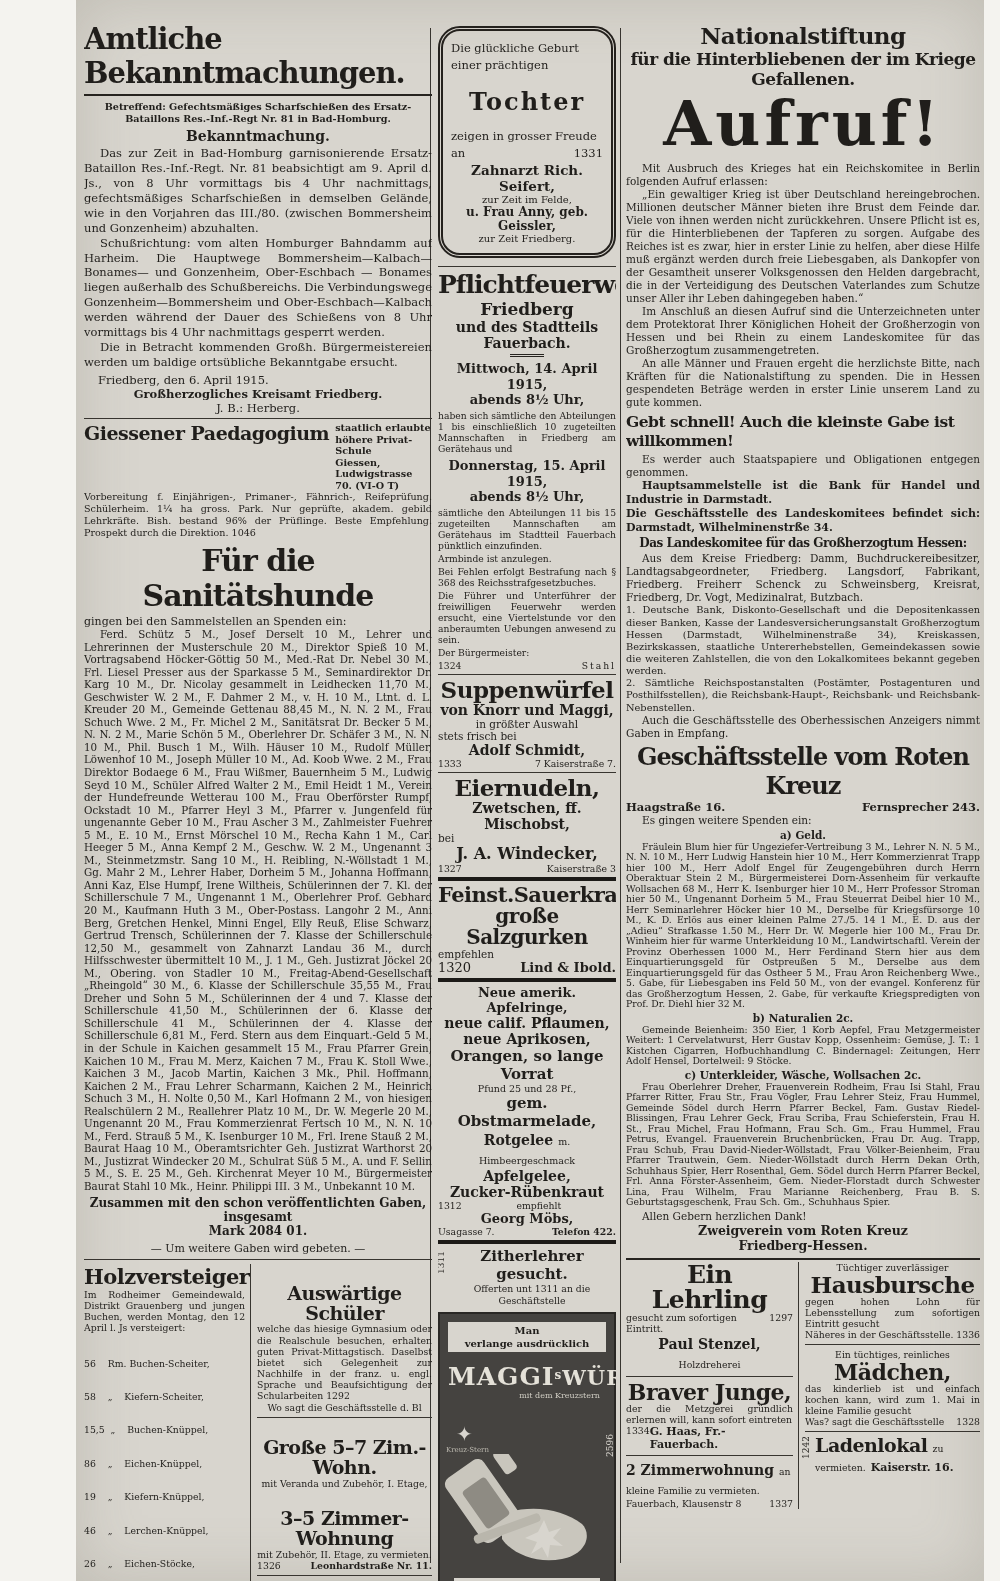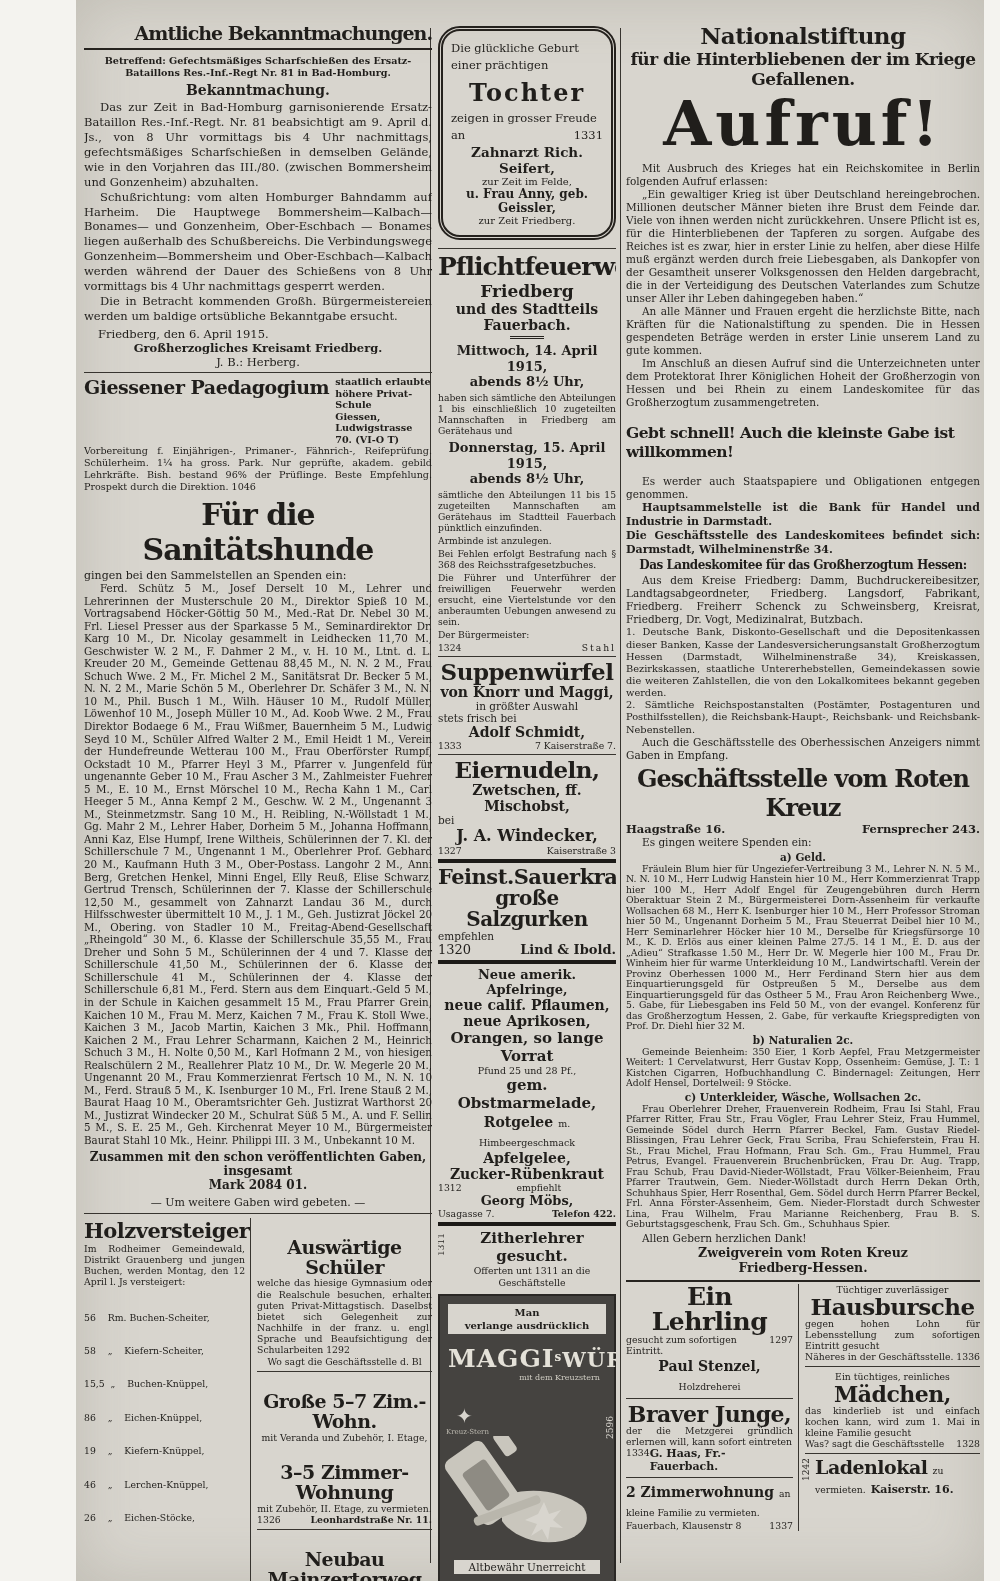--- a/index.html
+++ b/index.html
@@ -28,21 +28,21 @@
   .b{font-weight:700;}
   .pre{white-space:pre-wrap;}
   .ind{text-indent:16px;}
 
   .frak-xl{font-weight:700;letter-spacing:-.5px;}
   .rule{border-top:2px solid #26231f;margin:4px 0;}
   .rule-thin{border-top:1px solid #37342f;margin:3px 0;}
   .rule-thick{border-top:4px solid #1c1a17;margin:3px 0;}
 
   
-  .l-header{font-size:19px;font-weight:700;text-align:right;letter-spacing:-1px;}
+  .l-header{font-size:29px;font-weight:700;text-align:left;letter-spacing:-1px;}
   .l-betr{font-size:9.6px;font-weight:700;line-height:1.25;margin-top:5px;}
   .l-title{font-size:14px;font-weight:700;text-align:center;margin:3px 0 2px;}
   .l-para{font-size:11.5px;line-height:1.3;}
   .l-sig{font-size:11.5px;}
   .paed-row{display:flex;gap:6px;align-items:flex-start;margin-top:2px;}
   .paed-name{font-size:19px;font-weight:700;white-space:nowrap;letter-spacing:-.5px;}
   .paed-right{font-size:9.6px;font-weight:700;line-height:1.2;}
   .paed-body{font-size:9.6px;line-height:1.25;}
   .san-head{font-size:30px;font-weight:700;text-align:center;letter-spacing:-1px;margin-top:4px;}
   .san-intro{font-size:11px;margin-top:2px;}
@@ -55,21 +55,21 @@
   .holz-head{font-size:21px;font-weight:700;letter-spacing:-.5px;}
   .small{font-size:9.3px;line-height:1.2;}
   .holz-items{font-size:9.3px;line-height:1.2;margin:2px 0;}
   .ad-head-lg{font-size:19px;font-weight:700;line-height:1.05;letter-spacing:-.5px;margin-top:20px;}
   .adrow{display:flex;justify-content:space-between;font-size:9.3px;}
   .adsep{border-top:1px solid #37342f;margin:4px 0;}
 
   
   .birth{border:5px double #24211d;border-radius:22px;padding:9px 8px;}
   .birth .ln{font-size:11.5px;line-height:1.5;}
-  .birth .tochter{font-size:24px;font-weight:700;letter-spacing:2px;text-align:center;margin:3px 0;}
+  .birth .tochter{font-size:24px;font-weight:700;letter-spacing:2px;text-align:center;margin:12px 0;}
   .birth .nm{font-size:13.5px;font-weight:700;text-align:center;}
   .birth .sm{font-size:10px;text-align:center;}
   .fw-t1{font-size:25px;font-weight:700;text-align:center;letter-spacing:-1px;}
   .fw-t2{font-size:17px;font-weight:700;text-align:center;}
   .fw-t3{font-size:14px;font-weight:700;text-align:center;}
   .fw-date{font-size:13px;font-weight:700;text-align:center;line-height:1.2;margin-top:4px;}
   .fw-body{font-size:9.2px;line-height:1.2;text-align:justify;margin-top:2px;}
   .m-ad-big{font-size:23px;font-weight:700;text-align:center;letter-spacing:-.5px;line-height:1.05;}
   .m-ad-md{font-size:14px;font-weight:700;text-align:center;}
   .m-ad-sm{font-size:10.5px;}
@@ -83,21 +83,21 @@
   .maggi .star{color:#d8d5ce;font-size:20px;position:absolute;left:16px;top:108px;}
   .maggi .starlbl{color:#bdbab0;font-size:7px;position:absolute;left:6px;top:132px;}
   .maggi .caption{position:absolute;left:14px;right:14px;bottom:10px;background:#d8d5ce;color:#201e1b;text-align:center;font-size:10.5px;padding:1px 0;}
   .vert{writing-mode:vertical-rl;transform:rotate(180deg);font-size:9px;color:#2a2825;}
 
   
   .r-h1{font-size:23px;font-weight:700;text-align:center;letter-spacing:-.5px;}
   .r-h2{font-size:17px;font-weight:700;text-align:center;letter-spacing:-.5px;}
   .r-aufruf{font-size:62px;font-weight:700;text-align:center;letter-spacing:4px;line-height:1.05;margin:2px 0 6px;}
   .r-para{font-size:10.5px;line-height:1.24;text-align:justify;}
-  .r-callout{font-size:15.5px;font-weight:700;margin:14px 0;}
+  .r-callout{font-size:15.5px;font-weight:700;margin:3px 0;}
   .r-bold{font-size:11px;font-weight:700;line-height:1.25;text-align:justify;}
   .r-sub{font-size:12px;font-weight:700;text-align:center;margin:2px 0;}
   .rk-head{font-size:24px;font-weight:700;text-align:center;letter-spacing:-1px;margin-top:2px;}
   .rk-addr{display:flex;justify-content:space-between;font-size:11.5px;font-weight:700;}
   .r-small{font-size:9.3px;line-height:1.13;text-align:justify;}
   .r-cat{font-size:10.5px;font-weight:700;text-align:center;margin:2px 0 1px;}
   .r-sig{font-size:12.5px;font-weight:700;text-align:center;}
   .r-ads{display:flex;margin-top:5px;border-top:2px solid #26231f;padding-top:2px;}
   .r-ads .a1{width:168px;padding-right:5px;overflow:hidden;}
   .r-ads .a2{width:176px;padding-left:6px;border-left:1px solid #37342f;overflow:hidden;position:relative;}
@@ -315,22 +315,22 @@
       <div class="caption">Altbewähr  Unerreicht</div>
     </div>
   </div>
 
   <div class="col colR">
     <div class="r-h1 frak-xl">Nationalstiftung</div>
     <div class="r-h2 frak-xl">für die Hinterbliebenen der im Kriege Gefallenen.</div>
     <div class="r-aufruf frak-xl">Aufruf!</div>
     <div class="r-para ind">Mit Ausbruch des Krieges hat ein Reichskomitee in Berlin folgenden Aufruf erlassen:</div>
     <div class="r-para ind">„Ein gewaltiger Krieg ist über Deutschland hereingebrochen. Millionen deutscher Männer bieten ihre Brust dem Feinde dar. Viele von ihnen werden nicht zurückkehren. Unsere Pflicht ist es, für die Hinterbliebenen der Tapferen zu sorgen. Aufgabe des Reiches ist es zwar, hier in erster Linie zu helfen, aber diese Hilfe muß ergänzt werden durch freie Liebesgaben, als Dankopfer von der Gesamtheit unserer Volksgenossen den Helden dargebracht, die in der Verteidigung des Deutschen Vaterlandes zum Schutze unser Aller ihr Leben dahingegeben haben.“</div>
+    <div class="r-para ind">Im Anschluß an diesen Aufruf sind die Unterzeichneten unter dem Protektorat Ihrer Königlichen Hoheit der Großherzogin von Hessen und bei Rhein zu einem Landeskomitee für das Großherzogtum zusammengetreten.</div>
     <div class="r-para ind">An alle Männer und Frauen ergeht die herzlichste Bitte, nach Kräften für die Nationalstiftung zu spenden. Die in Hessen gespendeten Beträge werden in erster Linie unserem Land zu gute kommen.</div>
-    <div class="r-para ind">Im Anschluß an diesen Aufruf sind die Unterzeichneten unter dem Protektorat Ihrer Königlichen Hoheit der Großherzogin von Hessen und bei Rhein zu einem Landeskomitee für das Großherzogtum zusammengetreten.</div>
     <div class="r-callout frak-xl">Gebt schnell! Auch die kleinste Gabe ist willkommen!</div>
     <div class="r-para ind">Es werder auch Staatspapiere und Obligationen entgegen genommen.</div>
     <div class="r-bold ind">Hauptsammelstelle ist die Bank für Handel und Industrie in Darmstadt.</div>
     <div class="r-bold">Die Geschäftsstelle des Landeskomitees befindet sich: Darmstadt, Wilhelminenstrße 34.</div>
     <div class="r-sub frak-xl">Das Landeskomitee für das Großherzogtum Hessen:</div>
     <div class="r-para ind">Aus dem Kreise Friedberg: Damm, Buchdruckereibesitzer, Landtagsabgeordneter, Friedberg. Langsdorf, Fabrikant, Friedberg. Freiherr Schenck zu Schweinsberg, Kreisrat, Friedberg, Dr. Vogt, Medizinalrat, Butzbach.</div>
     <div class="r-para" style="font-size:9.8px;">1. Deutsche Bank, Diskonto-Gesellschaft und die Depositenkassen dieser Banken, Kasse der Landesversicherungsanstalt Großherzogtum Hessen (Darmstadt, Wilhelminenstraße 34), Kreiskassen, Bezirkskassen, staatliche Untererhebstellen, Gemeindekassen sowie die weiteren Zahlstellen, die von den Lokalkomitees bekannt gegeben werden.</div>
     <div class="r-para" style="font-size:9.8px;">2. Sämtliche Reichspostanstalten (Postämter, Postagenturen und Posthilfsstellen), die Reichsbank-Haupt-, Reichsbank- und Reichsbank-Nebenstellen.</div>
     <div class="r-para ind">Auch die Geschäftsstelle des Oberhessischen Anzeigers nimmt Gaben in Empfang.</div>
 

